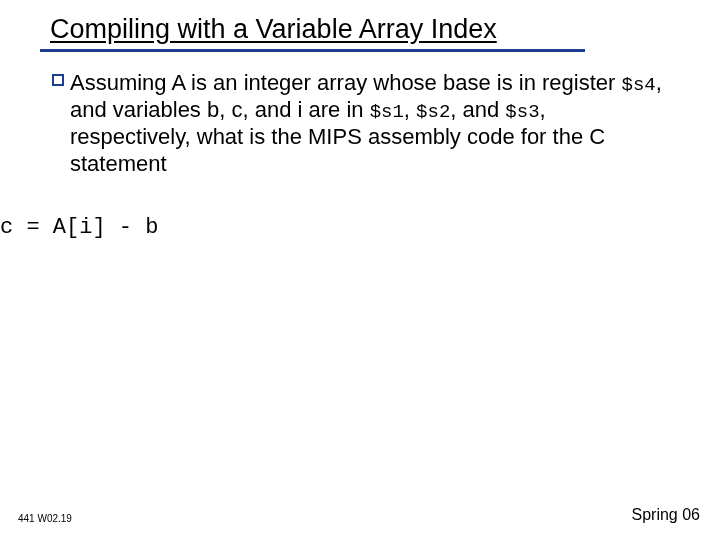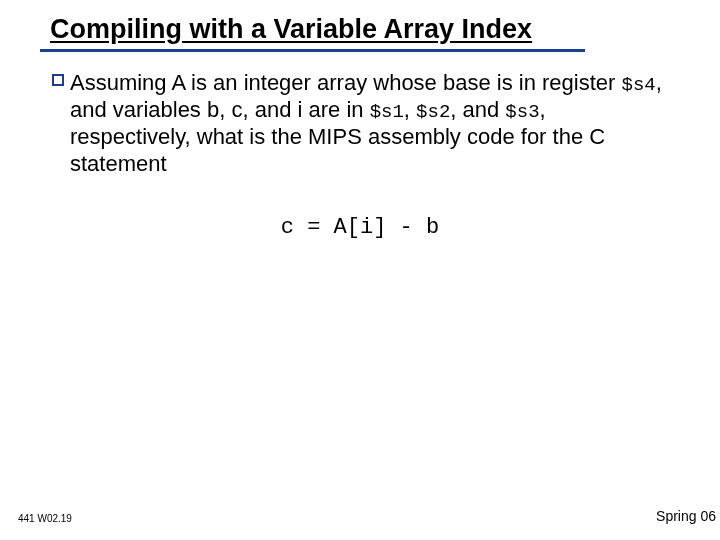--- a/index.html
+++ b/index.html
@@ -16,21 +16,21 @@
     position: relative;
     width: 720px;
     height: 540px;
     box-sizing: border-box;
   }
   .title {
     position: absolute;
     left: 50px;
     top: 14px;
     font-size: 27px;
-    font-weight: bold;
+    font-weight: normal;
     text-decoration: underline;
     text-underline-offset: 3px;
   }
   .rule {
     position: absolute;
     left: 40px;
     top: 49px;
     width: 545px;
     height: 0;
     border-top: 3px solid #1d3d91;
@@ -57,36 +57,36 @@
   }
   .mono {
     font-family: "Courier New", Courier, monospace;
     font-size: 19px;
   }
   .code-line {
     position: absolute;
     left: 0;
     top: 215px;
     width: 720px;
-    text-align: center;
+    text-align: left;
     font-family: "Courier New", Courier, monospace;
     font-size: 22px;
   }
   .footer-left {
     position: absolute;
     left: 18px;
     bottom: 16px;
     font-size: 10px;
     color: #000;
   }
   .footer-right {
     position: absolute;
-    right: 4px;
+    right: 20px;
     bottom: 16px;
-    font-size: 14px;
+    font-size: 16px;
     color: #000;
   }
 </style>
 </head>
 <body>
 
 <div class="slide">
 
   <div class="title">
     <span>Compiling with a Variable Array Index</span>

